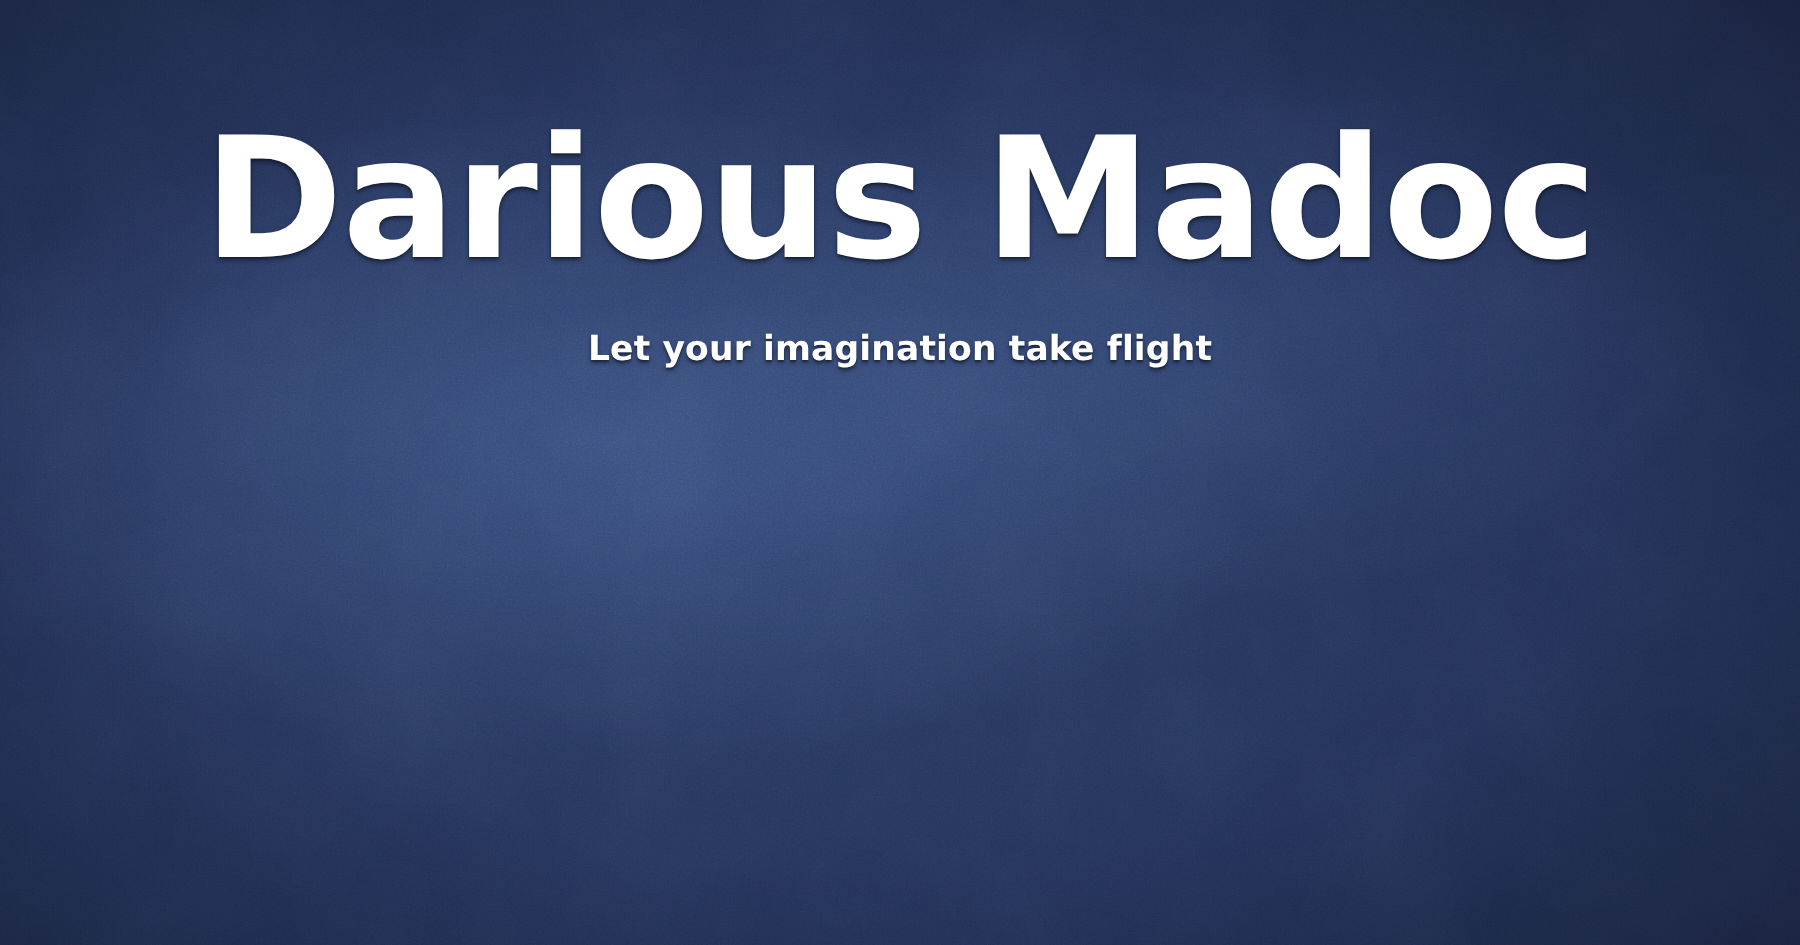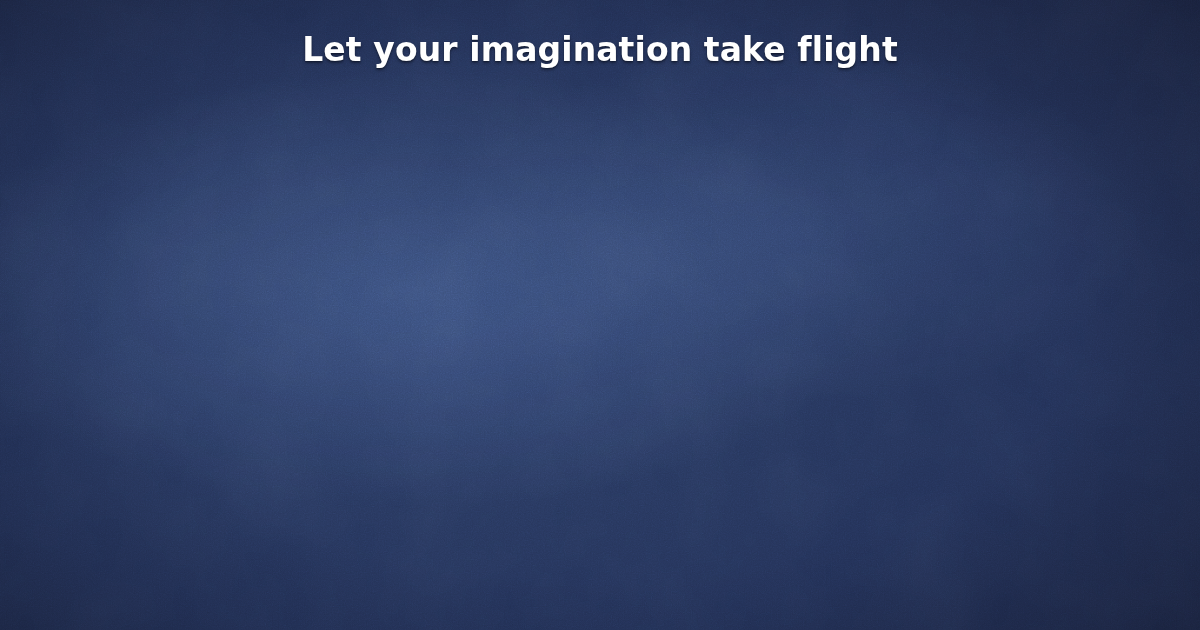--- a/index.html
+++ b/index.html
@@ -110,21 +110,21 @@
       0 2px 3px rgba(8, 12, 24, 0.55),
       0 1px 1px rgba(8, 12, 24, 0.35);
     white-space: nowrap;
   }
 
   .subtitle {
     margin: 0;
     padding: 0;
     font-family: "DejaVu Sans", "Liberation Sans", sans-serif;
     font-weight: bold;
-    font-size: 33px;
+    font-size: 23px;
     line-height: 1;
     letter-spacing: 0.1px;
     color: #ffffff;
     text-align: center;
     width: 100%;
     margin-top: 33px;
     text-shadow:
       0 2px 3px rgba(8, 12, 24, 0.5),
       0 1px 1px rgba(8, 12, 24, 0.3);
     white-space: nowrap;
@@ -157,16 +157,17 @@
           <feFuncA type="linear" slope="0.55"></feFuncA>
         </feComponentTransfer>
       </filter>
       <rect width="1220" height="650" filter="url(#grainFilter)"></rect>
     </svg>
   </div>
 
   <div class="bg-vignette"></div>
 
   <div class="content">
+    <h1 class="title">Darious Madoc</h1>
     <p class="subtitle">Let your imagination take flight</p>
   </div>
 
 </div>
 
 </body></html>

